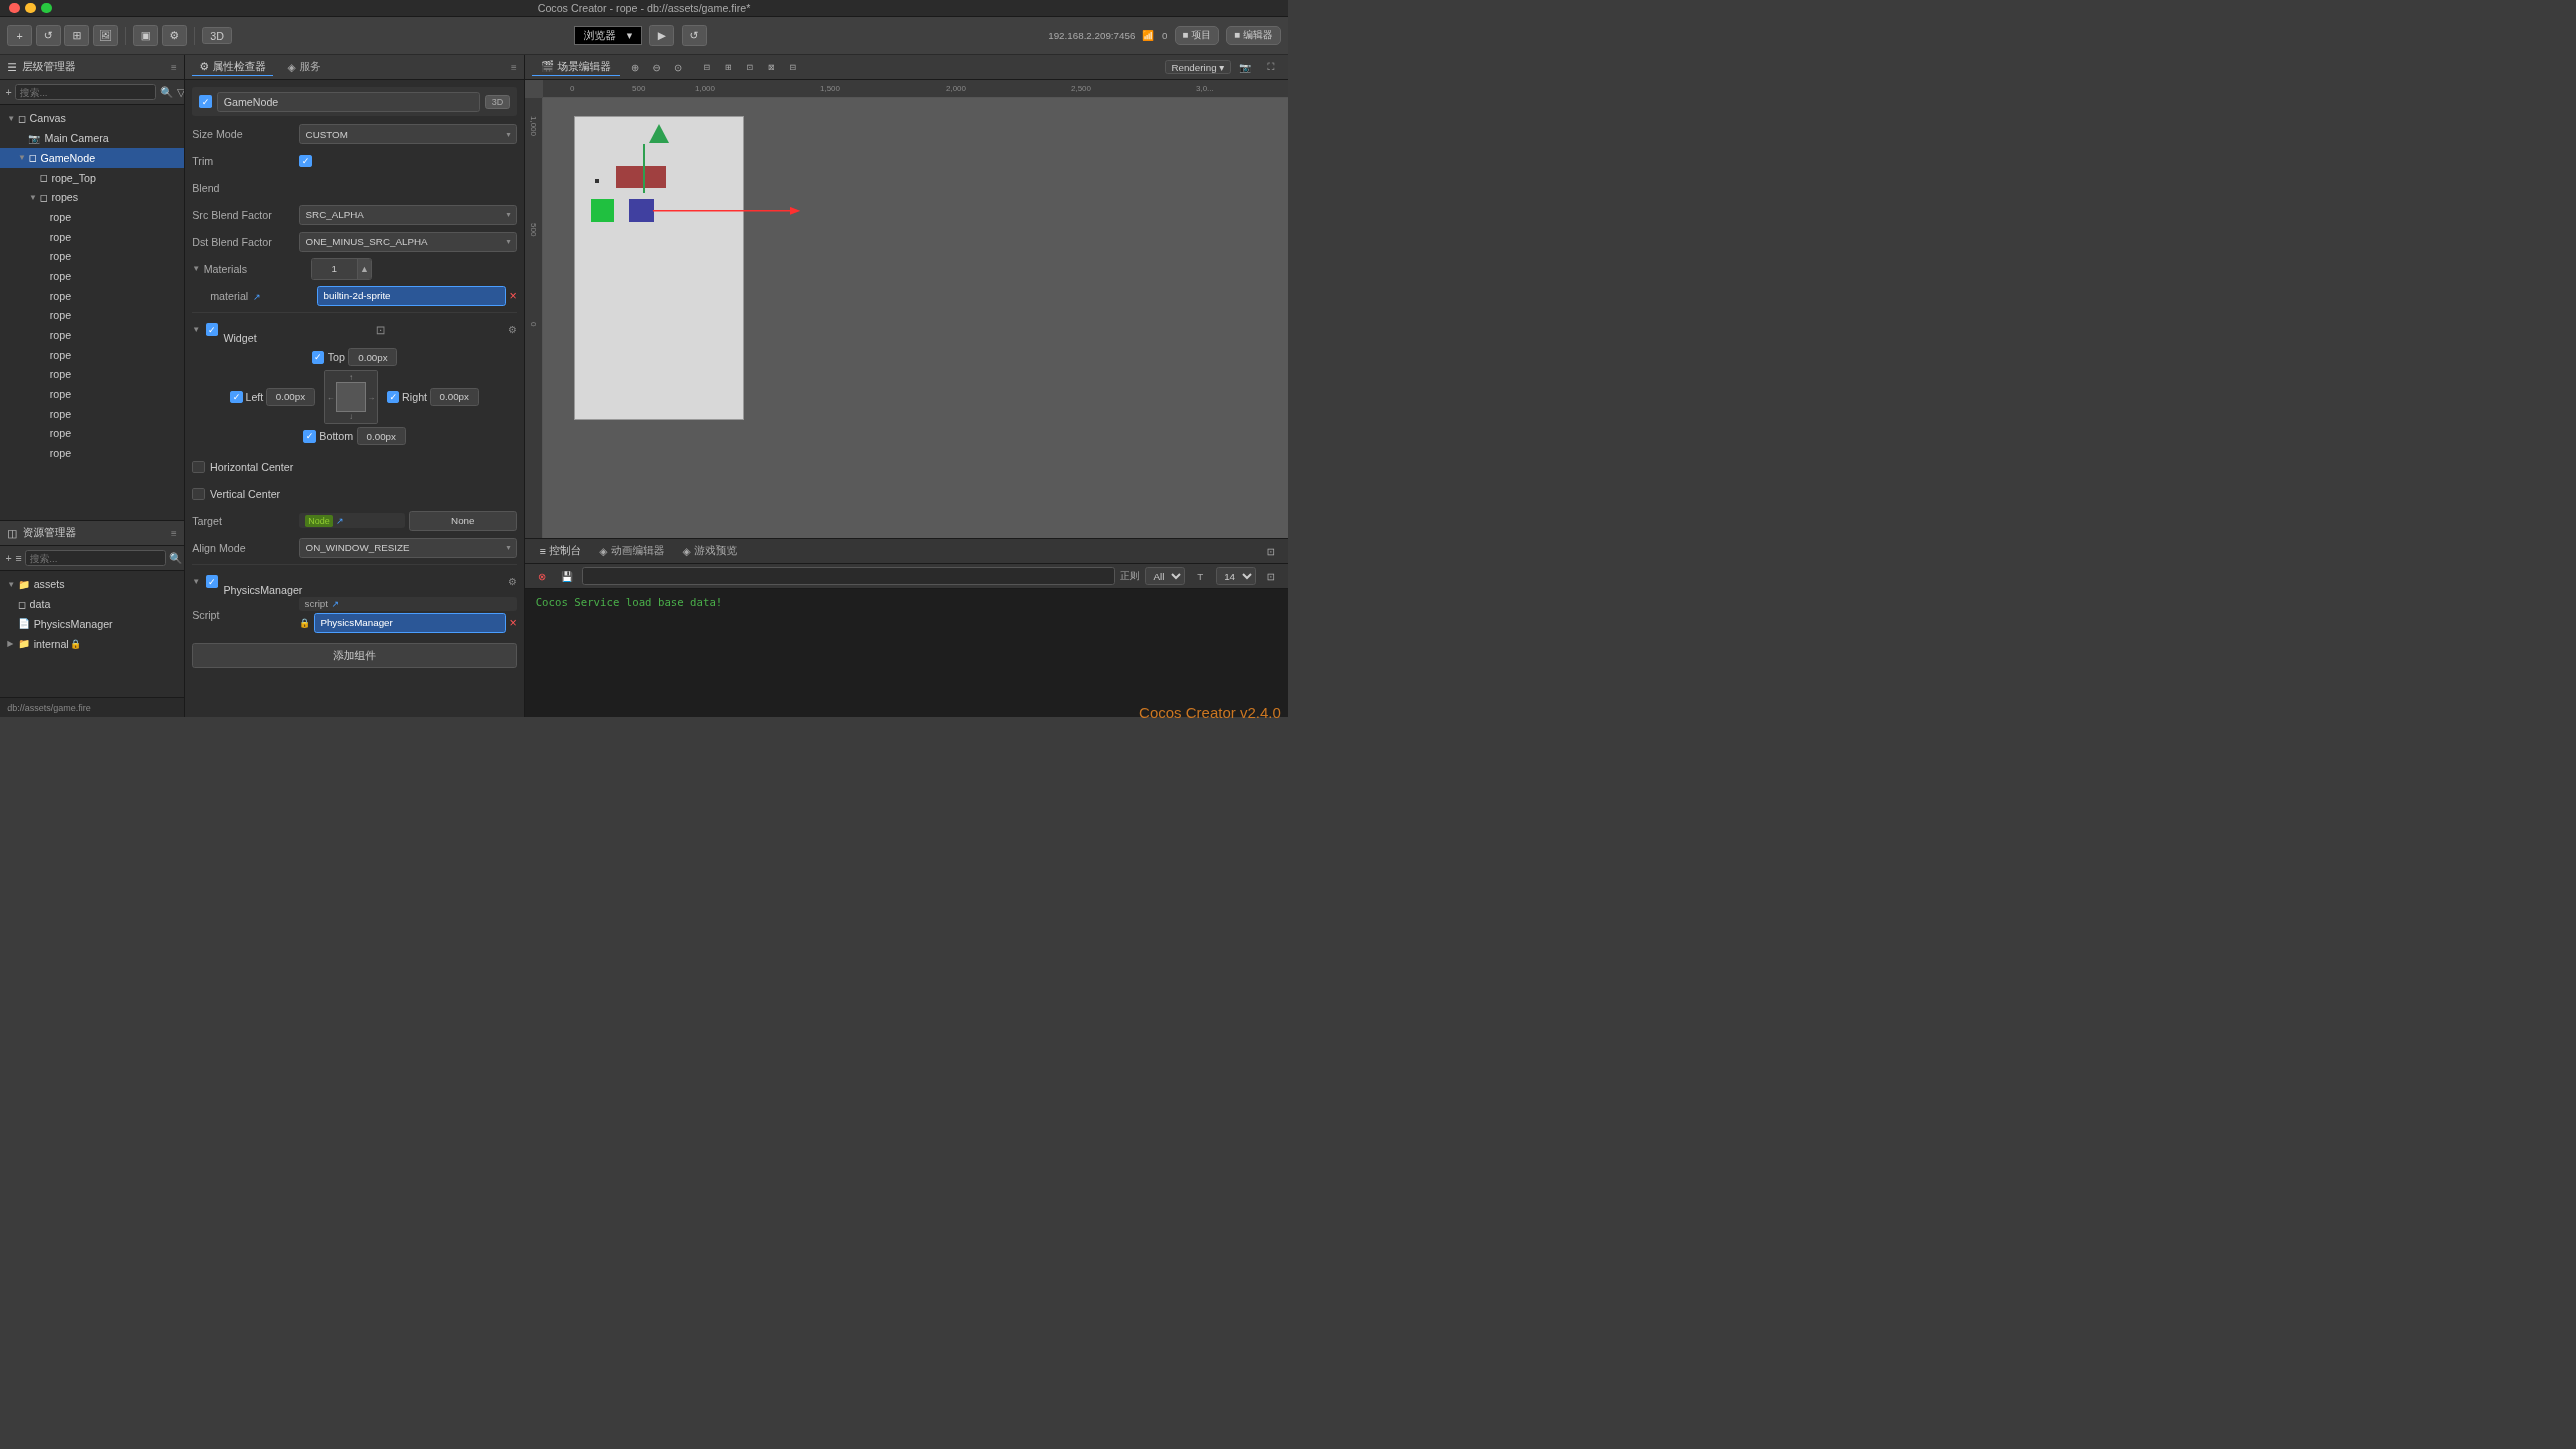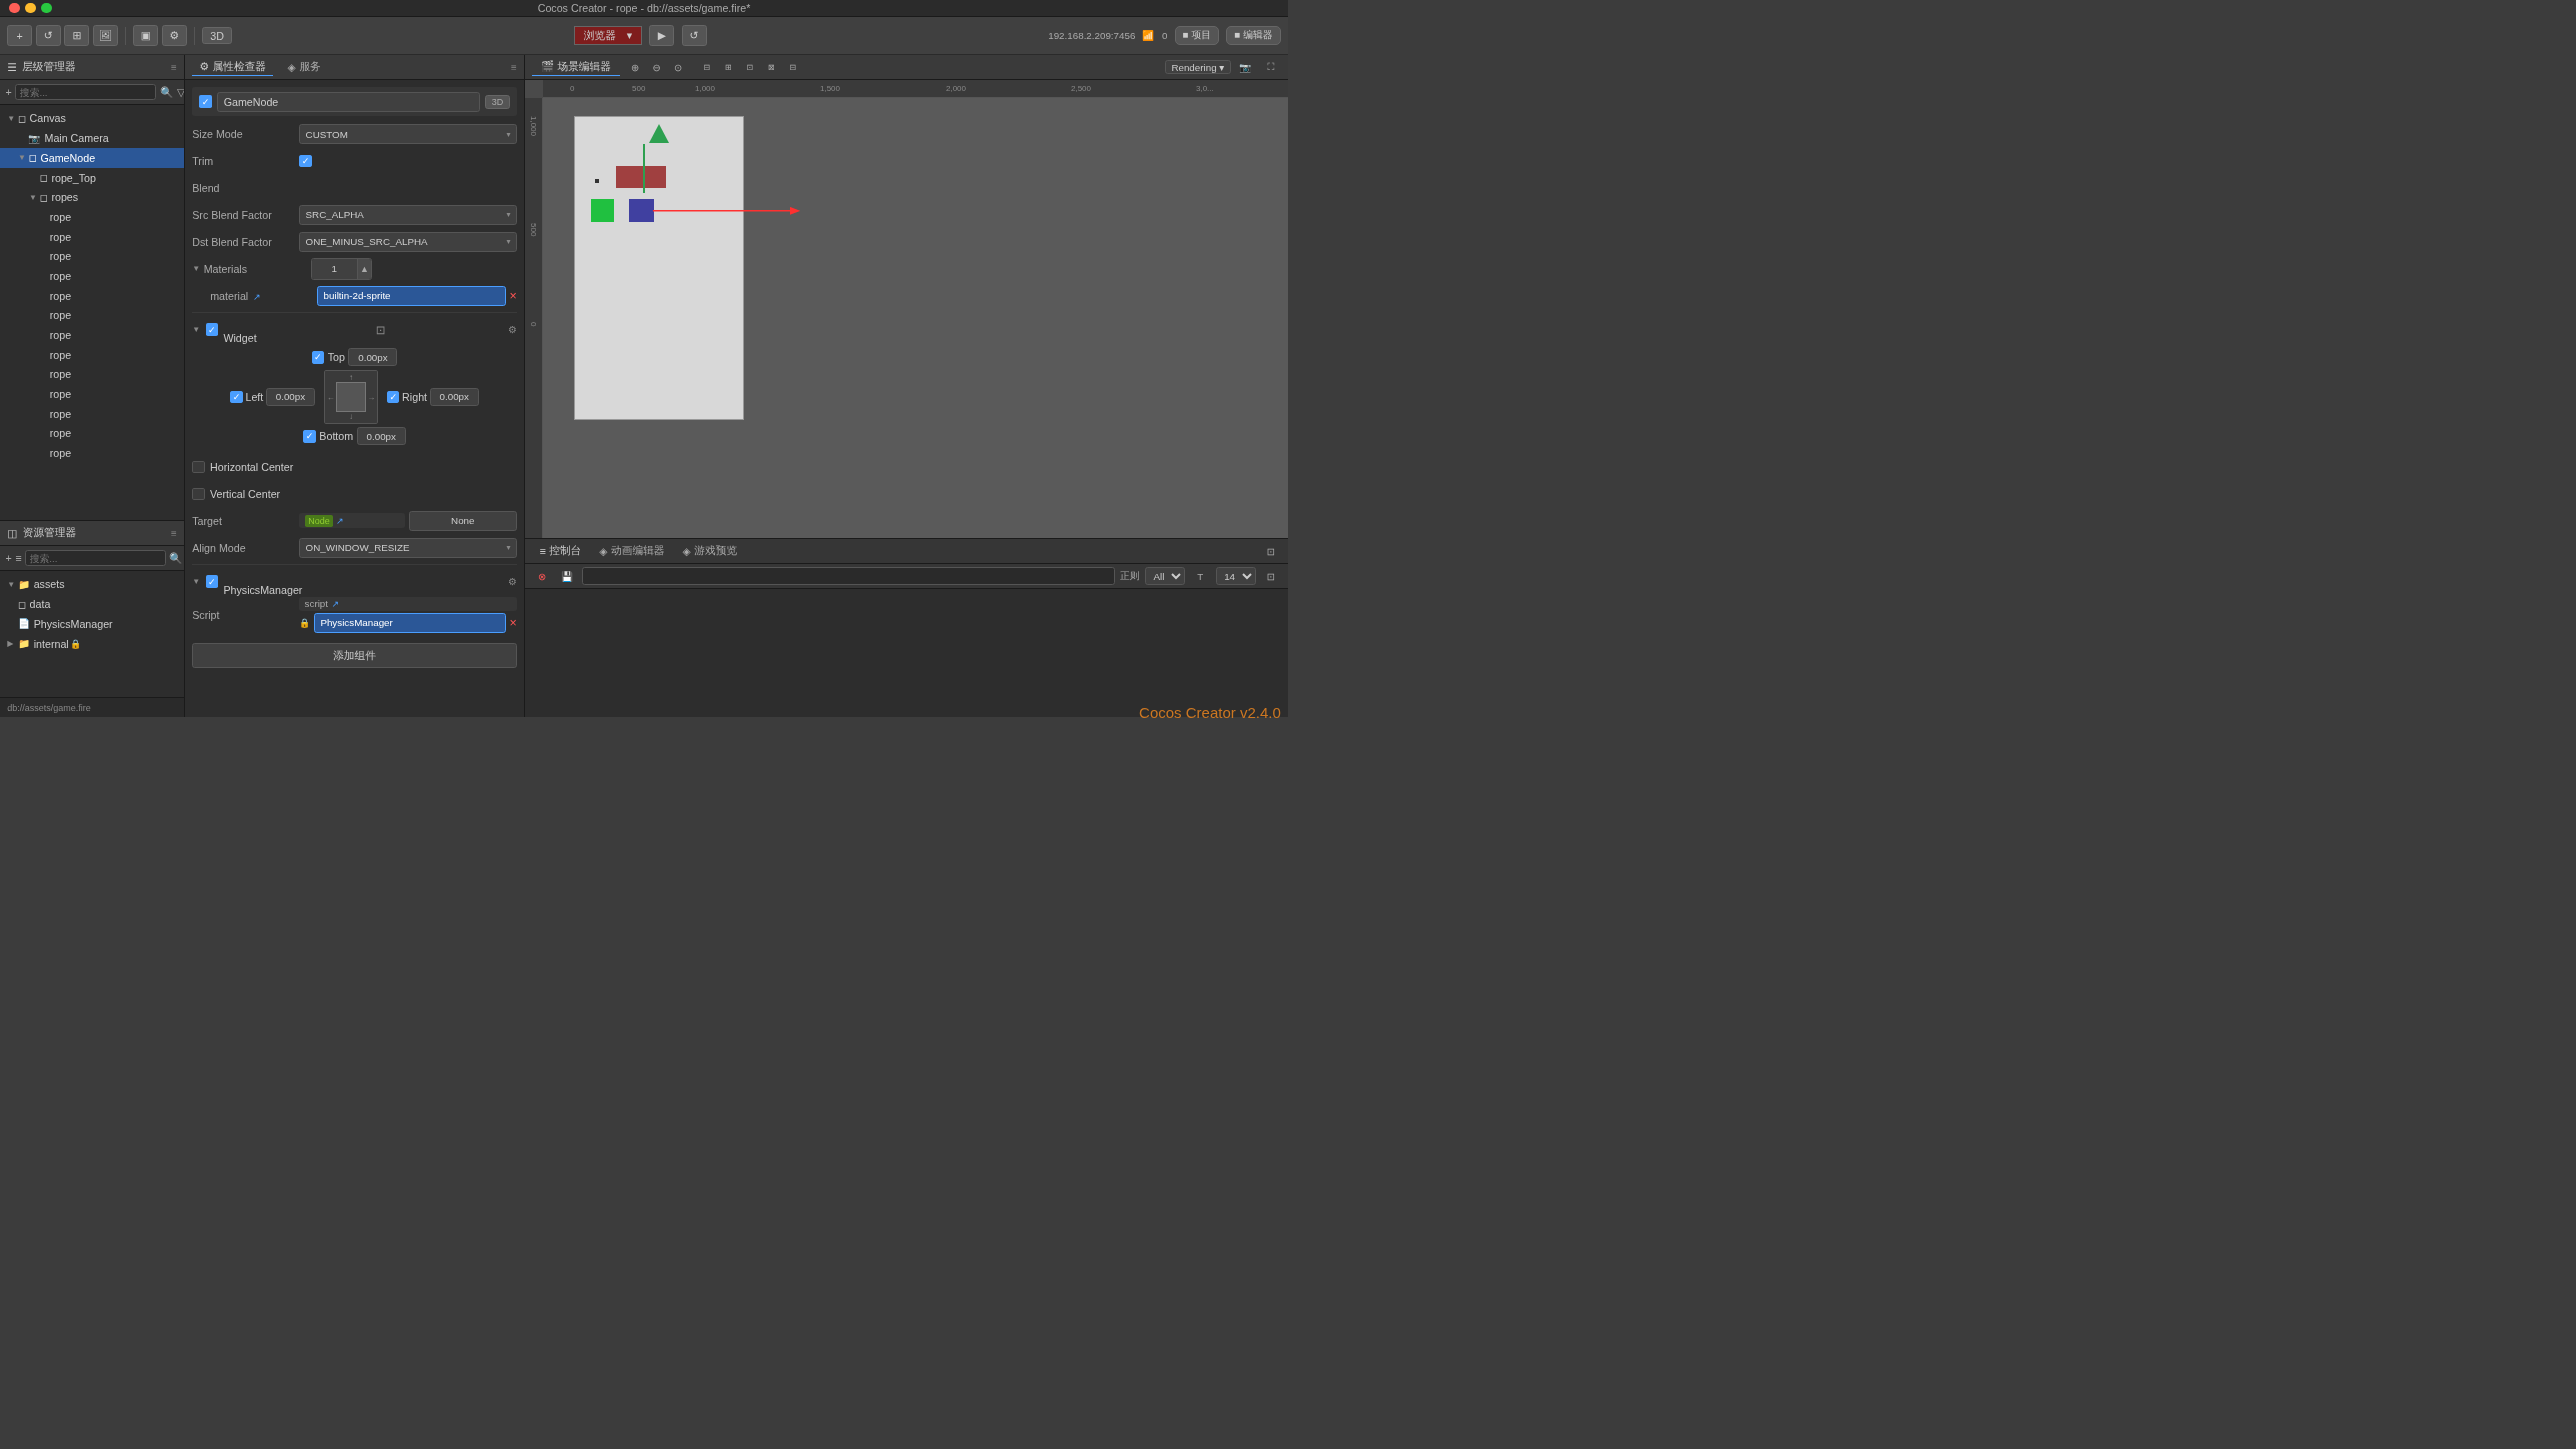--- a/index.html
+++ b/index.html
@@ -61,21 +61,21 @@
       cursor: pointer;
     }
     .toolbar-center {
       flex: 1;
       display: flex;
       align-items: center;
       justify-content: center;
       gap: 7.2px;
     }
     .browser-btn {
-      background: #7f1d1d;
+      background: #000000;
       border: 0.9px solid #666;
       border-radius: 0;
       padding: 1.8px 9px;
       color: #ccc;
       cursor: pointer;
       display: flex; align-items: center; gap: 11px;
     }
     .play-btn {
       width: 25px; height: 21.5px;
       background: #555;
@@ -1073,20 +1073,23 @@
         <select class="console-select">
           <option>All</option>
         </select>
         <button class="scene-tool-btn">T</button>
         <select class="console-select">
           <option>14</option>
         </select>
         <button class="scene-tool-btn" style="margin-left:auto;">⊡</button>
       </div>
 
+      <div class="console-content">
+        <span>Cocos Service load base data!</span>
+      </div>
 
       <div style="position:absolute;bottom:3.6px;right:7.2px;font-size:15px;color:#cc7722;">
         <span>Cocos Creator v2.4.0</span>
       </div>
     </div>
 
   </div>
 
 </div>
 

